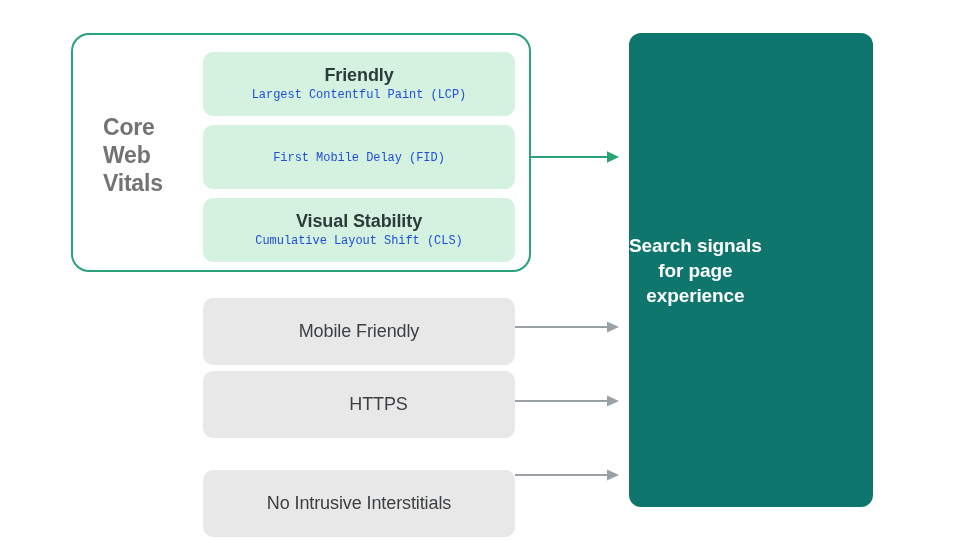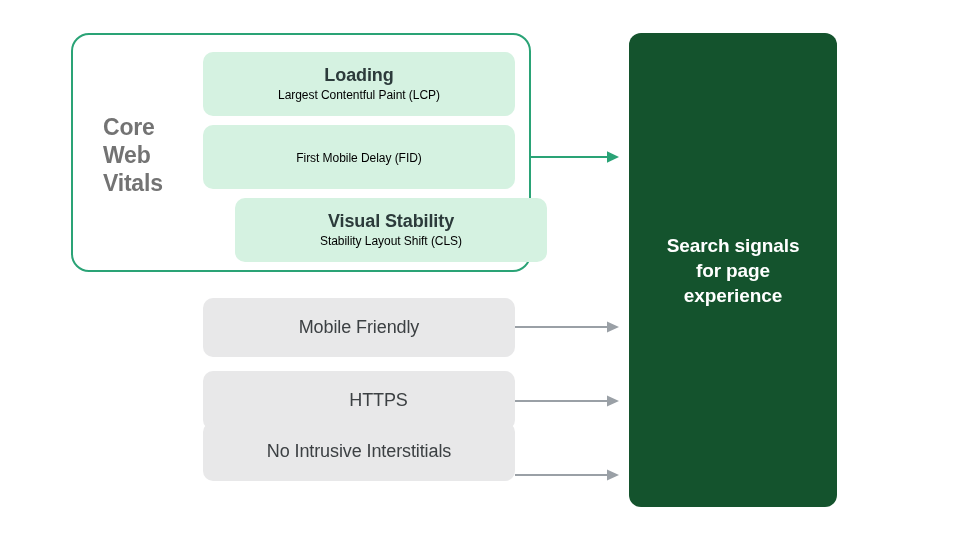--- a/index.html
+++ b/index.html
@@ -54,73 +54,74 @@
     background: #d5f2e1;
     border-radius: 10px;
     display: flex;
     flex-direction: column;
     align-items: center;
     justify-content: center;
     box-sizing: border-box;
   }
   .metric-card.c1 { top: 52px; }
   .metric-card.c2 { top: 125px; }
-  .metric-card.c3 { top: 198px; margin-left: 32px; }
+  .metric-card.c3 { top: 198px; }
   .metric-title {
     color: #2c3b3b;
     font-size: 18px;
     font-weight: bold;
     line-height: 21px;
     letter-spacing: -0.1px;
   }
   .metric-sub {
-    color: #000000;
+    color: #1d4ed8;
     font-size: 12px;
     font-weight: normal;
     line-height: 15px;
     margin-top: 2px;
     letter-spacing: -0.05px;
+    font-family: Liberation Mono, monospace;
   }
 
   
   .signal-card {
     position: absolute;
     left: 203px;
     width: 312px;
-    height: 59px;
+    height: 67px;
     background: #e8e8e9;
     border-radius: 10px;
     display: flex;
     align-items: center;
     justify-content: center;
     box-sizing: border-box;
   }
   .signal-card.s1 { top: 298px; }
   .signal-card.s2 { top: 371px; padding-left: 39px; }
-  .signal-card.s3 { top: 422px; }
+  .signal-card.s3 { top: 470px; }
   .signal-label {
     color: #3c4043;
     font-size: 18px;
     font-weight: normal;
     line-height: 21px;
     letter-spacing: -0.1px;
   }
 
   
   .blue-panel {
     position: absolute;
     left: 629px;
     top: 33px;
-    width: 208px;
+    width: 244px;
     height: 474px;
-    background: #14532d;
+    background: #0f766e;
     border-radius: 12px;
     display: flex;
     align-items: center;
-    justify-content: center;
+    justify-content: flex-start;
     box-sizing: border-box;
   }
   .blue-panel-text {
     color: #ffffff;
     font-size: 19px;
     font-weight: bold;
     line-height: 25px;
     text-align: center;
     letter-spacing: -0.1px;
     white-space: pre-line;
@@ -142,31 +143,31 @@
 
 <div id="canvas">
 
   <div class="cwv-container"></div>
 
   <div class="cwv-label" style="white-space: pre-line;">Core
 Web
 Vitals</div>
 
   <div class="metric-card c1">
-    <div class="metric-title">Loading</div>
+    <div class="metric-title">Friendly</div>
     <div class="metric-sub">Largest Contentful Paint (LCP)</div>
   </div>
 
   <div class="metric-card c2">
     <div class="metric-sub">First Mobile Delay (FID)</div>
   </div>
 
   <div class="metric-card c3">
     <div class="metric-title">Visual Stability</div>
-    <div class="metric-sub">Stability Layout Shift (CLS)</div>
+    <div class="metric-sub">Cumulative Layout Shift (CLS)</div>
   </div>
 
   <div class="signal-card s1">
     <div class="signal-label">Mobile Friendly</div>
   </div>
 
   <div class="signal-card s2">
     <div class="signal-label">HTTPS</div>
   </div>
 

